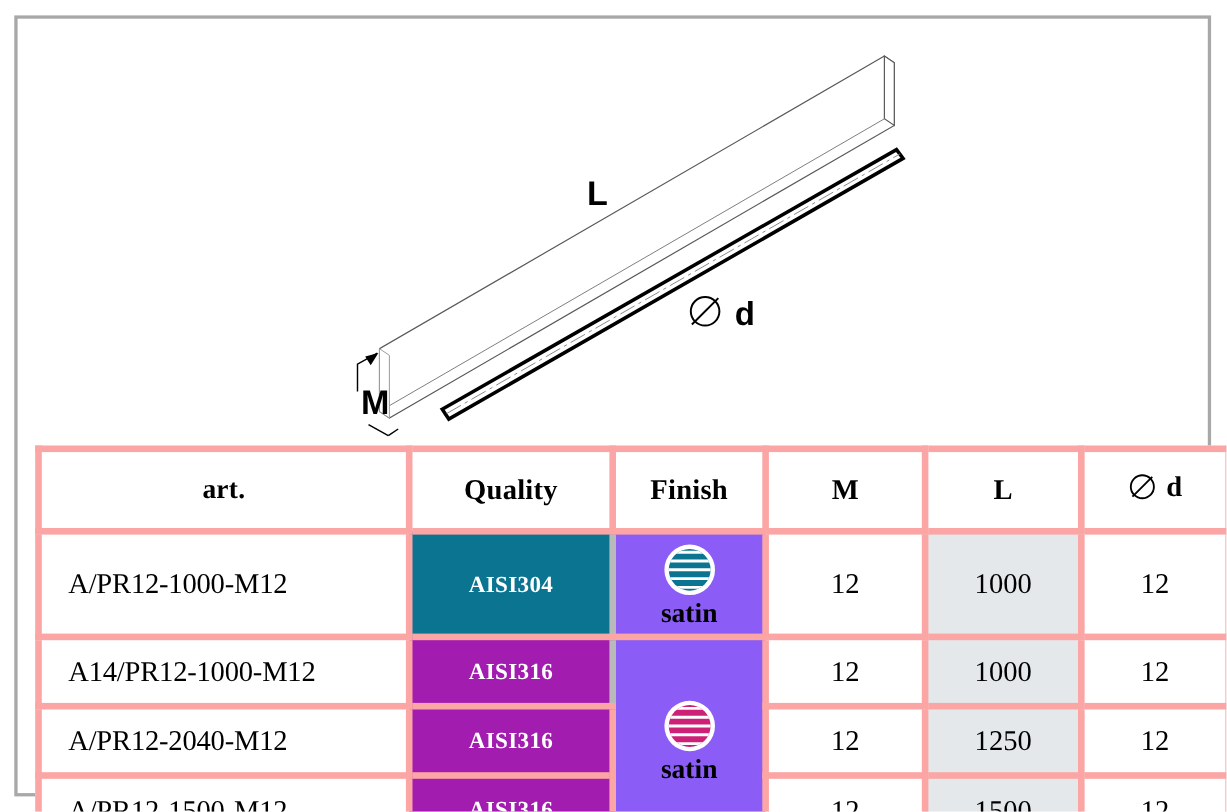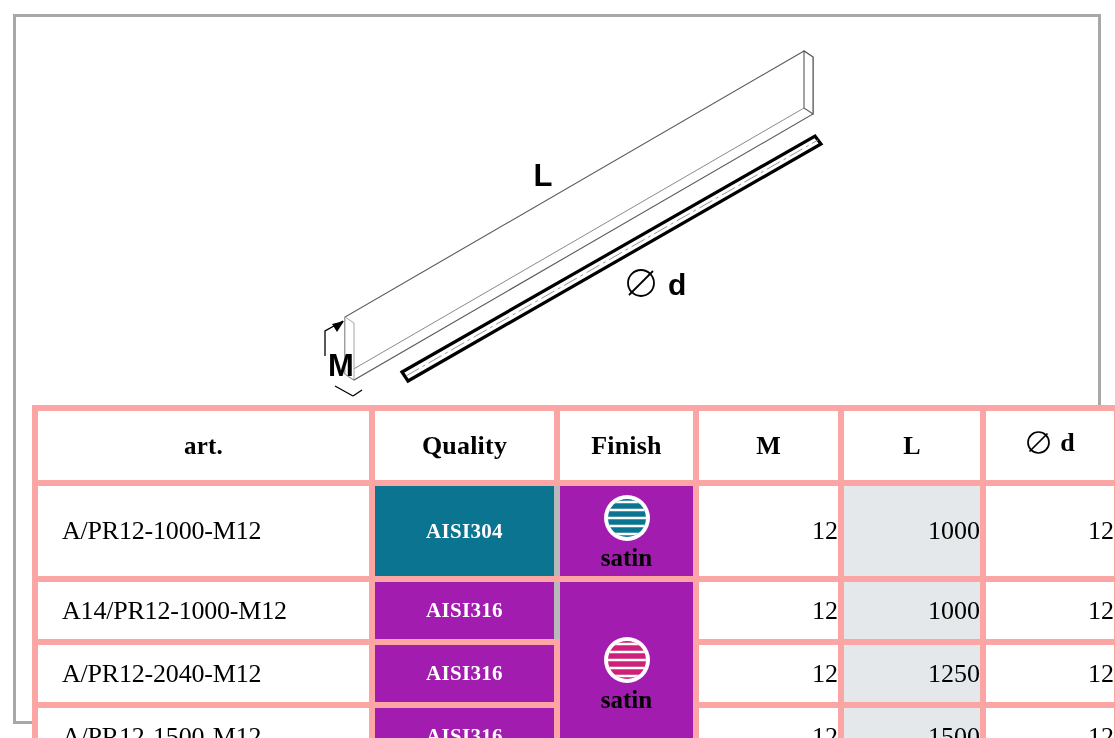--- a/index.html
+++ b/index.html
@@ -100,41 +100,41 @@
     font-weight: bold;
     color: #ffffff;
     letter-spacing: 0.3px;
     border-left-color: #b9b9b9;
     border-right-color: #b9b9b9;
   }
   td.qual-304 { background: #0b7490; }
   td.qual-316 { background: #a21caf; }
 
   td.fin-cell {
-    background: #a21caf;
+    background: #8b5cf6;
     text-align: center;
     vertical-align: middle;
     padding: 0;
   }
   .fin-inner {
     display: flex;
     flex-direction: column;
     align-items: center;
     justify-content: center;
     gap: 2px;
   }
   .fin-label {
     font-size: 25px;
     font-weight: bold;
     color: #000000;
     line-height: 1;
   }
 
   td.num-cell {
-    text-align: right;
+    text-align: center;
     vertical-align: middle;
     font-size: 26px;
     color: #000000;
     background: #ffffff;
   }
   td.num-cell.l-col { background: #e4e8ea; margin-top: 20px; }
 
   .dia-head {
     display: inline-flex;
     align-items: center;

